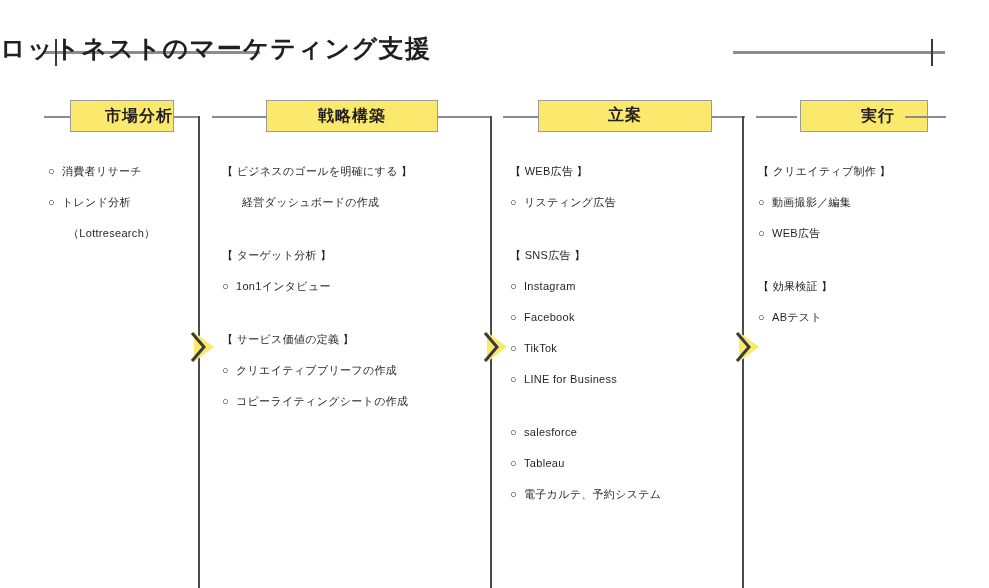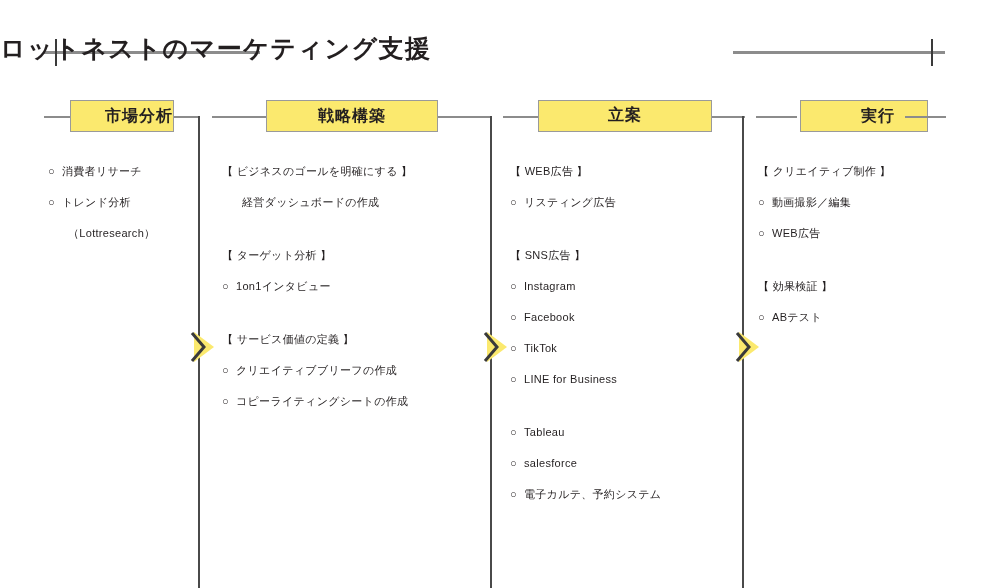--- a/index.html
+++ b/index.html
@@ -187,22 +187,22 @@
       <div class="col-body" style="left: 7px;">
         <div class="line group">【 WEB広告 】</div>
         <div class="line"><span class="bullet-mark">○</span><span>リスティング広告</span></div>
         <div class="line spacer">&nbsp;</div>
         <div class="line group">【 SNS広告 】</div>
         <div class="line"><span class="bullet-mark">○</span><span>Instagram</span></div>
         <div class="line"><span class="bullet-mark">○</span><span>Facebook</span></div>
         <div class="line"><span class="bullet-mark">○</span><span>TikTok</span></div>
         <div class="line"><span class="bullet-mark">○</span><span>LINE for Business</span></div>
         <div class="line spacer">&nbsp;</div>
+        <div class="line"><span class="bullet-mark">○</span><span>salesforce</span></div>
         <div class="line"><span class="bullet-mark">○</span><span>Tableau</span></div>
-        <div class="line"><span class="bullet-mark">○</span><span>salesforce</span></div>
         <div class="line"><span class="bullet-mark">○</span><span>電子カルテ、予約システム</span></div>
       </div>
     </div>
     <div class="divider" style="left: 742px; background: rgb(74, 74, 74);"></div>
     <div class="chevron" style="left: 483px; top: 330px;">
       <svg width="26" height="34" viewBox="0 0 26 34">
         <path d="M4 2 L24 17 L4 32 Z" fill="#fbe96e"></path>
         <path d="M2 3 L14 17 L2 31" fill="none" stroke="#3a3a3a" stroke-width="3"></path>
       </svg>
     </div>

